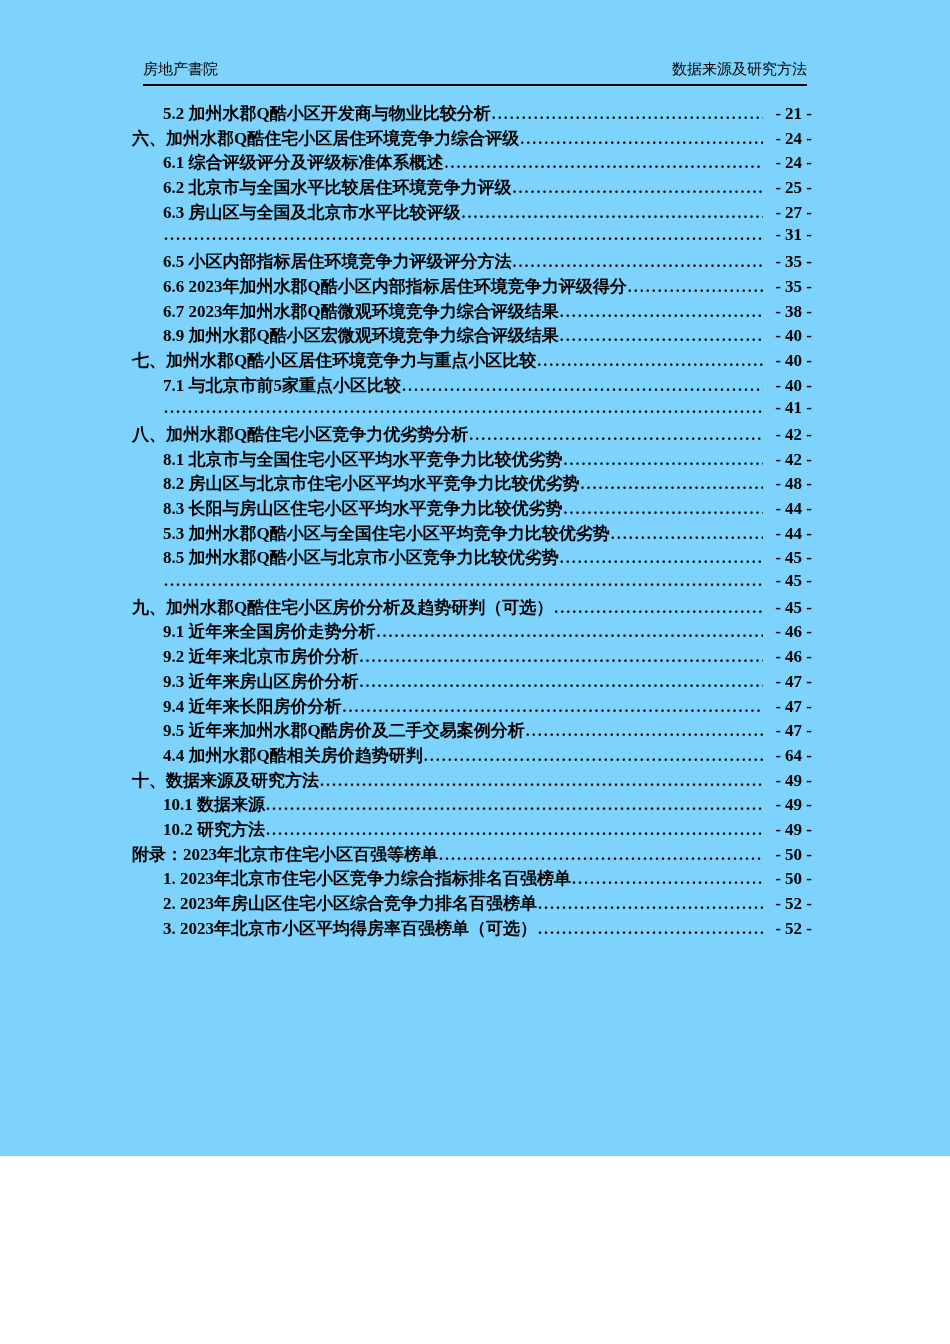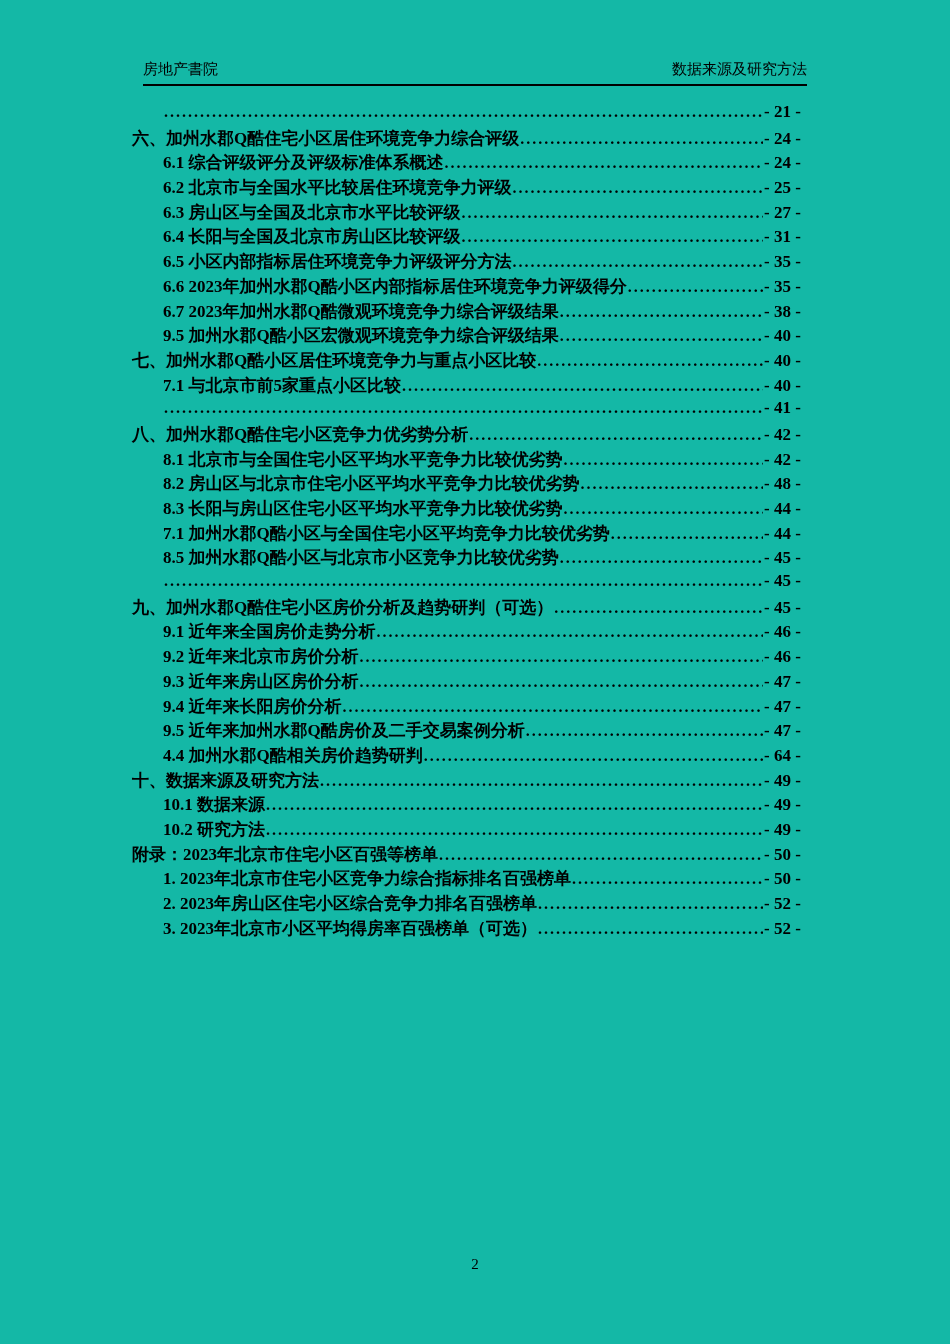--- a/index.html
+++ b/index.html
@@ -3,22 +3,22 @@
 <meta charset="utf-8">
 <style>
   html, body {
     margin: 0;
     padding: 0;
     background: #ffffff;
   }
   .page {
     position: relative;
     width: 950px;
-    height: 1344px;
-    background: #14b8a6;
+    height: 1156px;
+    background: #7dd3fc;
     color: #000000;
     overflow: hidden;
     font-family: "Liberation Serif", "DejaVu Serif", serif;
   }
   
   .header {
     position: absolute;
     left: 143px;
     right: 143px;
     top: 58px;
@@ -66,20 +66,21 @@
   .toc-dots::after {
     content: "......................................................................................................................................................................................";
     font-weight: 700;
     font-size: 16px;
     letter-spacing: 2px;
   }
   .toc-page {
     flex: 0 0 auto;
     white-space: nowrap;
     min-width: 48px;
+    text-align: right;
   }
   
   .footer {
     position: absolute;
     left: 0;
     width: 100%;
     top: 1256px;
     text-align: center;
     font-size: 15px;
     font-family: "Liberation Serif", "DejaVu Serif", serif;
@@ -93,20 +94,21 @@
   <div class="header">
     <div class="header-texts">
       <span>房地产書院</span>
       <span>数据来源及研究方法</span>
     </div>
     <div class="header-rule"></div>
   </div>
 
   <div class="toc">
     <div class="toc-row level-2">
+      <span class="toc-label">5.2 加州水郡Q酷小区开发商与物业比较分析</span>
       <span class="toc-dots"></span>
       <span class="toc-page">- 21 -</span>
     </div>
 
 
     <div class="toc-row level-1">
       <span class="toc-label">六、加州水郡Q酷住宅小区居住环境竞争力综合评级</span>
       <span class="toc-dots"></span>
       <span class="toc-page">- 24 -</span>
     </div>
@@ -123,21 +125,20 @@
       <span class="toc-page">- 25 -</span>
     </div>
 
     <div class="toc-row level-2">
       <span class="toc-label">6.3 房山区与全国及北京市水平比较评级</span>
       <span class="toc-dots"></span>
       <span class="toc-page">- 27 -</span>
     </div>
 
     <div class="toc-row level-2">
-      <span class="toc-label">6.4 长阳与全国及北京市房山区比较评级</span>
       <span class="toc-dots"></span>
       <span class="toc-page">- 31 -</span>
     </div>
 
     <div class="toc-row level-2">
       <span class="toc-label">6.5 小区内部指标居住环境竞争力评级评分方法</span>
       <span class="toc-dots"></span>
       <span class="toc-page">- 35 -</span>
     </div>
 
@@ -147,21 +148,21 @@
       <span class="toc-page">- 35 -</span>
     </div>
 
     <div class="toc-row level-2">
       <span class="toc-label">6.7 2023年加州水郡Q酷微观环境竞争力综合评级结果</span>
       <span class="toc-dots"></span>
       <span class="toc-page">- 38 -</span>
     </div>
 
     <div class="toc-row level-2">
-      <span class="toc-label">9.5 加州水郡Q酷小区宏微观环境竞争力综合评级结果</span>
+      <span class="toc-label">8.9 加州水郡Q酷小区宏微观环境竞争力综合评级结果</span>
       <span class="toc-dots"></span>
       <span class="toc-page">- 40 -</span>
     </div>
 
     <div class="toc-row level-1">
       <span class="toc-label">七、加州水郡Q酷小区居住环境竞争力与重点小区比较</span>
       <span class="toc-dots"></span>
       <span class="toc-page">- 40 -</span>
     </div>
 
@@ -194,21 +195,21 @@
       <span class="toc-page">- 48 -</span>
     </div>
 
     <div class="toc-row level-2">
       <span class="toc-label">8.3 长阳与房山区住宅小区平均水平竞争力比较优劣势</span>
       <span class="toc-dots"></span>
       <span class="toc-page">- 44 -</span>
     </div>
 
     <div class="toc-row level-2">
-      <span class="toc-label">7.1 加州水郡Q酷小区与全国住宅小区平均竞争力比较优劣势</span>
+      <span class="toc-label">5.3 加州水郡Q酷小区与全国住宅小区平均竞争力比较优劣势</span>
       <span class="toc-dots"></span>
       <span class="toc-page">- 44 -</span>
     </div>
 
     <div class="toc-row level-2">
       <span class="toc-label">8.5 加州水郡Q酷小区与北京市小区竞争力比较优劣势</span>
       <span class="toc-dots"></span>
       <span class="toc-page">- 45 -</span>
     </div>
 

